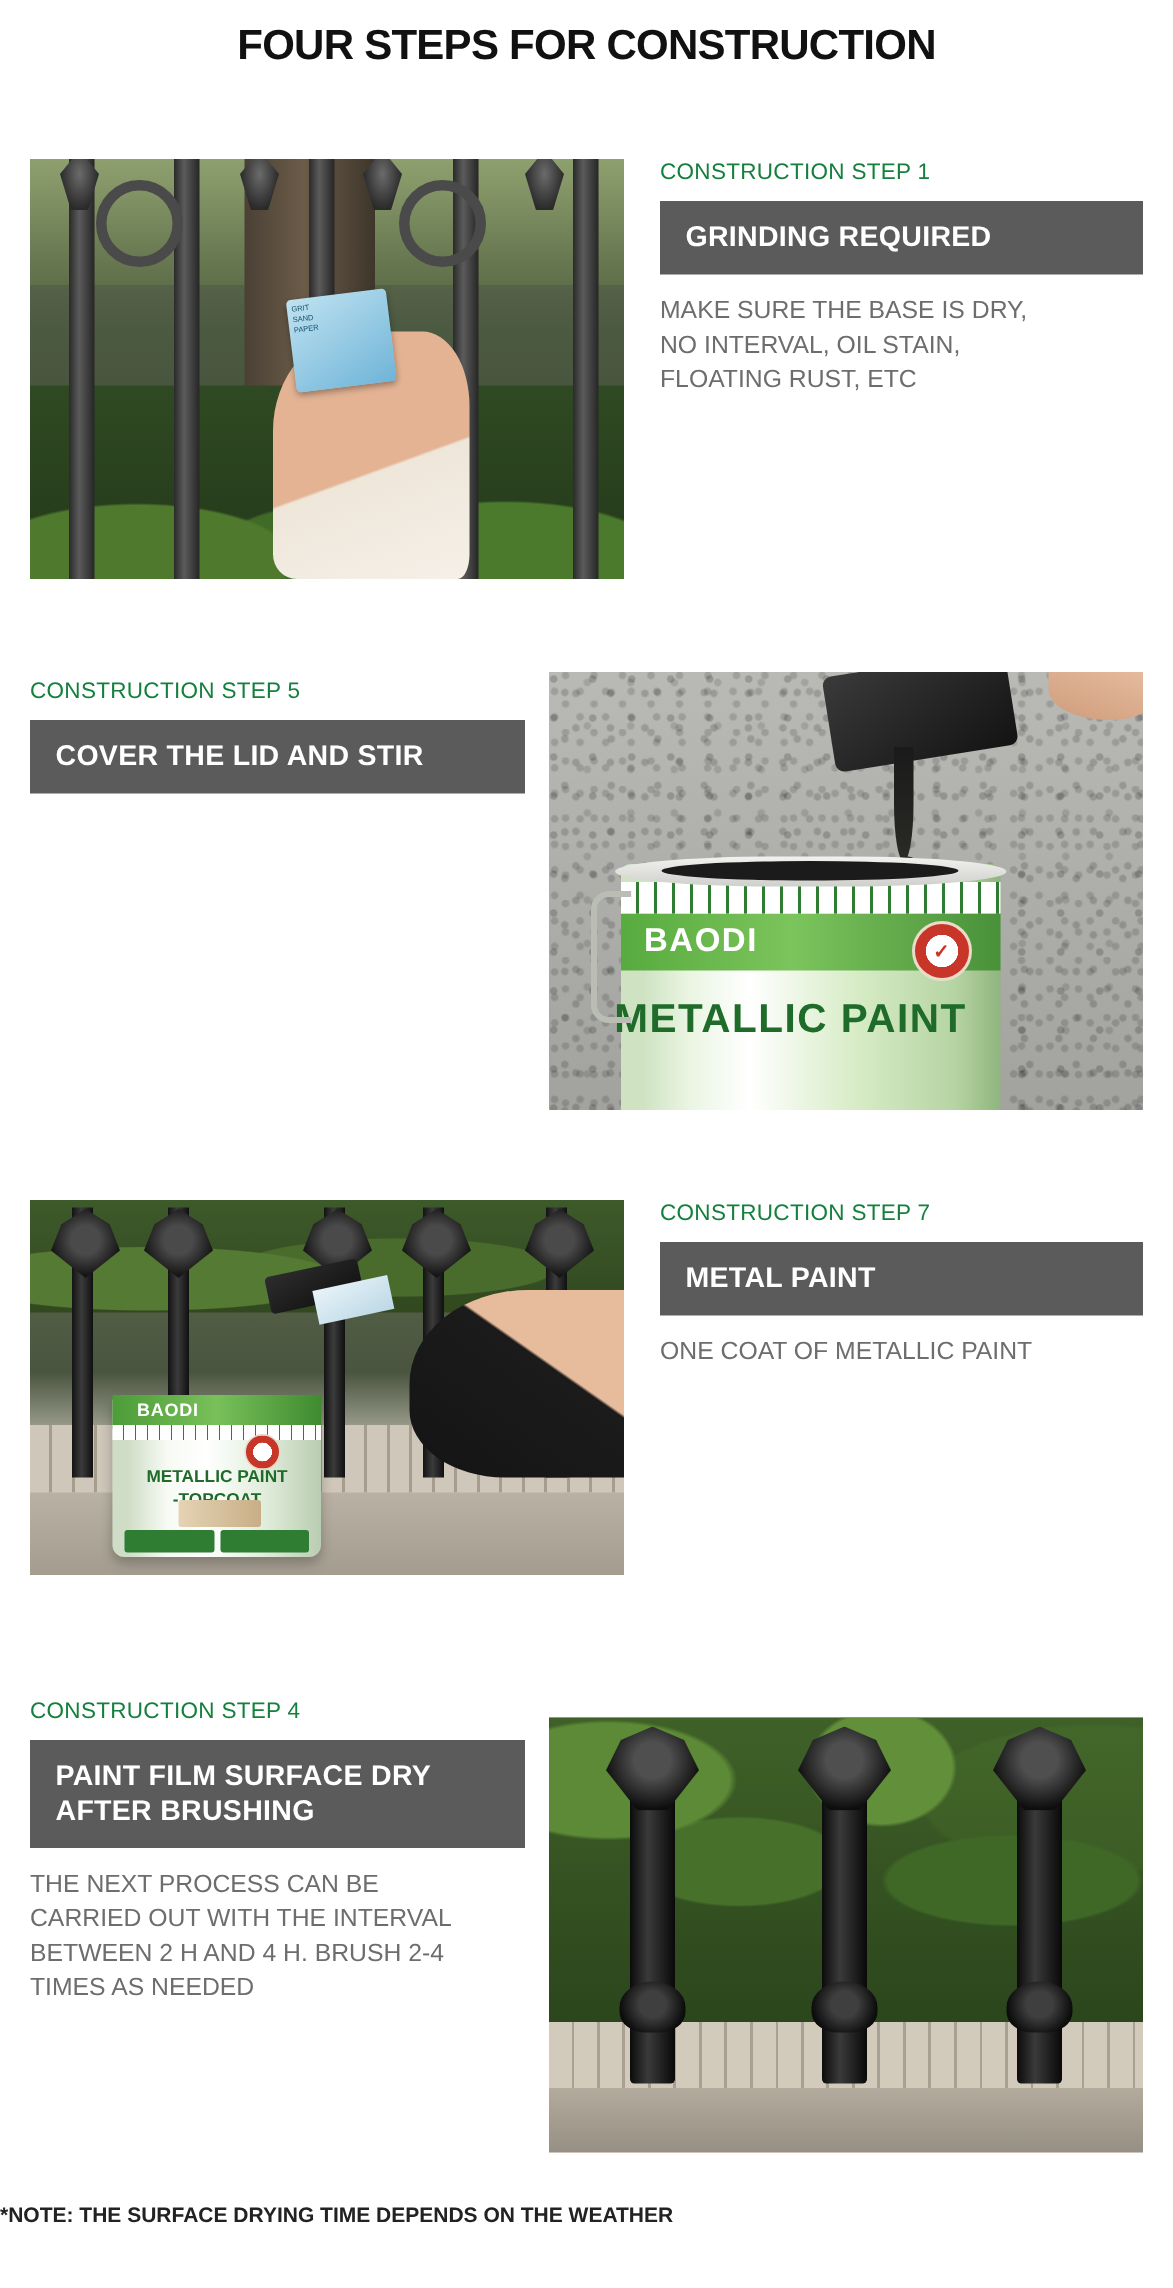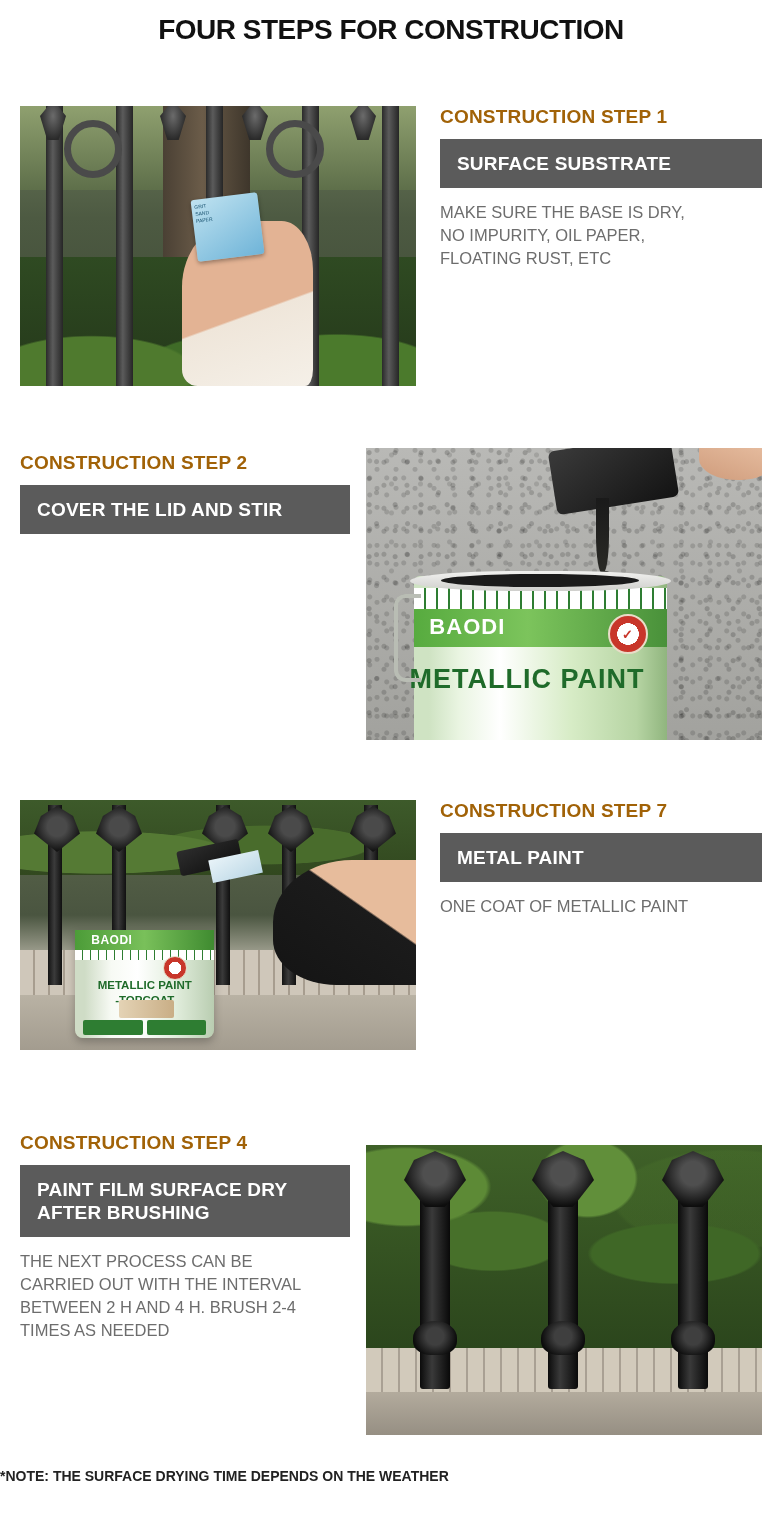--- a/index.html
+++ b/index.html
@@ -40,23 +40,23 @@
   }
   .step-media {
     position: absolute;
     overflow: hidden;
     background: #dfe1e0;
   }
   .step-text {
     position: absolute;
   }
   .step-heading {
-    font-size: 19px;
-    font-weight: bold;
-    color: #a16207;
+    font-size: 15px;
+    font-weight: normal;
+    color: #15803d;
     letter-spacing: 0.2px;
     white-space: nowrap;
   }
   .step-banner {
     margin-top: 11px;
     background: #5b5b5b;
     color: #ffffff;
     font-size: 19px;
     font-weight: bold;
     letter-spacing: 0.2px;
@@ -251,23 +251,23 @@
       <div class="p1-hand"></div>
       <div class="p1-sponge">
         <div class="p1-sponge-txt" style="white-space:pre-line;">GRIT
 SAND
 PAPER</div>
       </div>
     </div>
 
     <div class="step-text" style="left:440px; top:106px; width:322px;">
       <div class="step-heading">CONSTRUCTION STEP 1</div>
-      <div class="step-banner">SURFACE SUBSTRATE</div>
+      <div class="step-banner">GRINDING REQUIRED</div>
       <div class="step-desc">MAKE SURE THE BASE IS DRY,
-NO IMPURITY, OIL PAPER,
+NO INTERVAL, OIL STAIN,
 FLOATING RUST, ETC</div>
     </div>
   </div>
 
   <div class="step" style="top:430px;height:340px;">
     <div class="step-media photo2" style="left:366px; top:18px; width:396px; height:292px;">
       <div class="p2-grain"></div>
       <div class="p2-brush"></div>
       <div class="p2-drip"></div>
       <div class="p2-drop"></div>
@@ -279,21 +279,21 @@
       <div class="p2-brand">BAODI</div>
       <div class="p2-seal">
         <div class="p2-seal-tick">✓</div>
       </div>
       <div class="p2-metallic">METALLIC PAINT</div>
       <div class="p2-handle-l"></div>
       <div class="p2-hand-tr"></div>
     </div>
 
     <div class="step-text" style="left:20px; top:22px; width:330px;">
-      <div class="step-heading">CONSTRUCTION STEP 2</div>
+      <div class="step-heading">CONSTRUCTION STEP 5</div>
       <div class="step-banner">COVER THE LID AND STIR</div>
     </div>
   </div>
 
   <div class="step" style="top:770px;height:350px;">
     <div class="step-media photo3" style="left:20px; top:30px; width:396px; height:250px;">
       <div class="p3-hedge"></div>
       <div class="p3-tile"></div>
       <div class="p3-ground"></div>
       <div class="p3-bar" style="left:28px;"></div>

